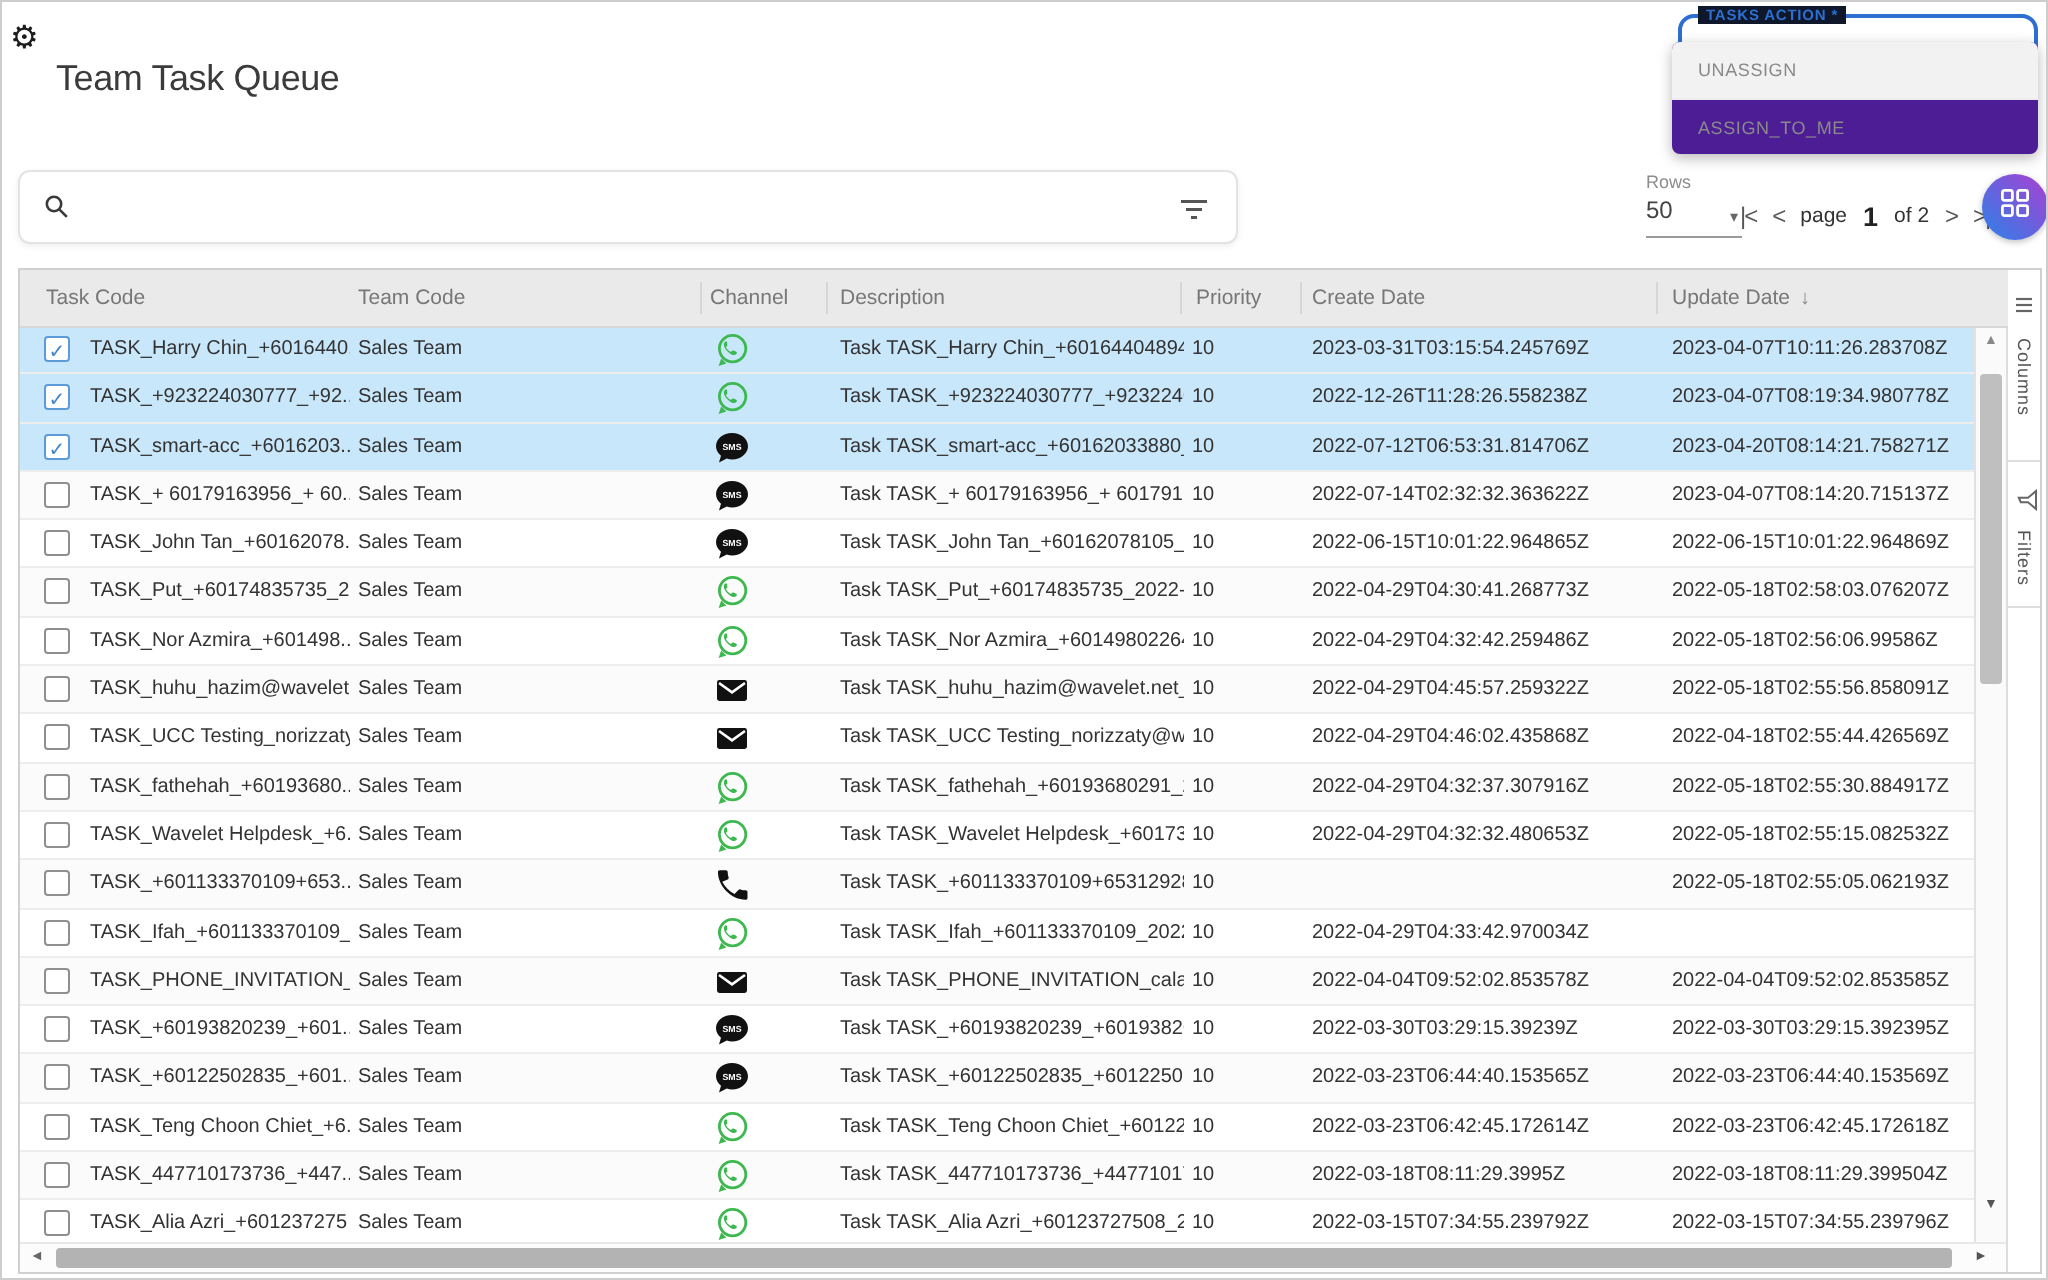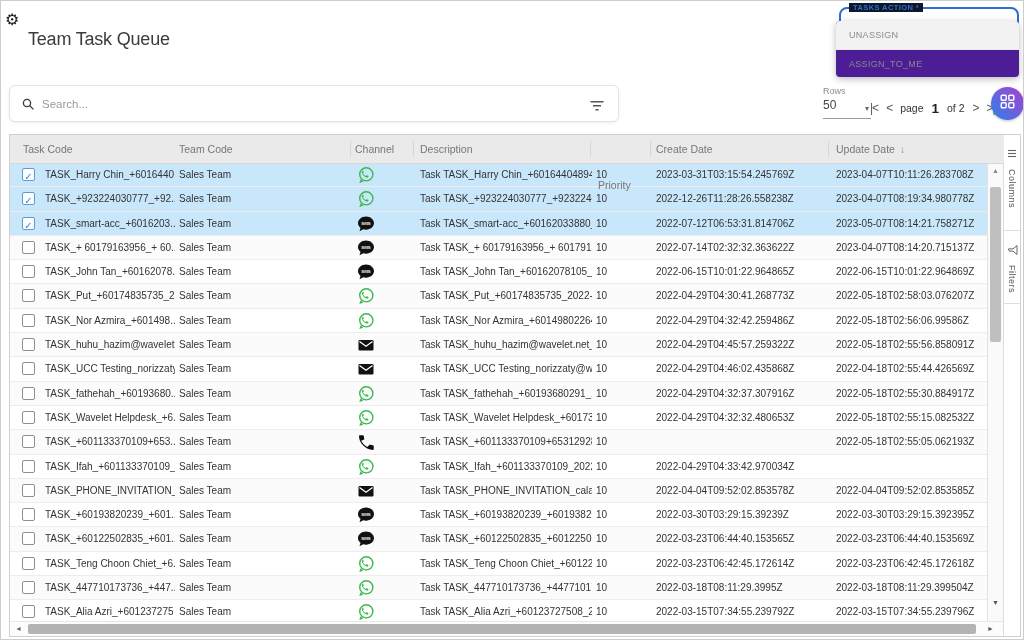--- a/index.html
+++ b/index.html
@@ -41,21 +41,21 @@
   .apps-btn{position:absolute;left:990px;top:86px;width:33px;height:33px;border-radius:50%;
     background:linear-gradient(to bottom left,#aa3fd2,#2b82e8);display:flex;align-items:center;justify-content:center;
     box-shadow:0 1px 3px rgba(0,0,0,0.25);cursor:pointer;}
   
   .table-wrap{position:absolute;left:8px;top:133px;width:1012px;height:503px;
     border:1px solid #d0d0d0;box-sizing:border-box;background:#701a75;}
   .thead{position:absolute;left:0;top:0;width:994px;height:28px;background:#eaeaea;
     border-bottom:1px solid #d8d8d8;z-index:2;}
   .hc{position:absolute;top:0;line-height:28px;font-size:10.5px;color:#777;white-space:nowrap;}
   .h1{left:13px;} .h2{left:169px;} .h3{left:345px;} .h4{left:410px;}
-  .h5{left:588px;margin-top:36px;} .h6{left:646px;} .h7{left:826px;}
+  .h5{left:588px;} .h6{left:646px;} .h7{left:826px;}
   .sort-arrow{font-size:10px;color:#888;margin-left:5px;}
   .hsep{position:absolute;top:6px;width:1px;height:16px;background:#d6d6d6;}
   .s1{left:340px;} .s2{left:403px;} .s3{left:580px;} .s4{left:640px;} .s5{left:818px;}
   .tbody{position:absolute;left:0;top:28px;width:977px;height:458px;overflow:hidden;}
   .trow{position:relative;width:977px;height:24.3px;border-bottom:1px solid #ededed;background:#fff;box-sizing:border-box;}
   .trow:nth-child(even){background:#fbfbfb;}
   .trow.sel{background:#c9e7fa;}
   .cb{position:absolute;left:12px;top:5px;width:13px;height:13px;border:1px solid #8f8f8f;border-radius:2px;
     background:#fff;box-sizing:border-box;text-align:center;line-height:11px;}
   .cb.on{border-color:#5d9bd8;}
@@ -98,21 +98,20 @@
   <div class="ta-opt">ASSIGN_TO_ME</div>
 </div>
 
 <div class="search">
   <span class="search-ic">
     <svg width="13" height="13" viewBox="0 0 13 13">
         <circle cx="5" cy="5" r="3.6" fill="none" stroke="#3a3a3a" stroke-width="1.3"></circle>
         <line x1="7.8" y1="7.8" x2="11.4" y2="11.4" stroke="#3a3a3a" stroke-width="1.3"></line>
       </svg>
   </span>
-  <input type="text" placeholder="Search..." style="">
   <span class="filter-ic">
     <svg width="14" height="12" viewBox="0 0 14 12">
         <rect x="0.5" y="1" width="13" height="1.5" fill="#555"></rect>
         <rect x="3" y="5" width="8" height="1.5" fill="#555"></rect>
         <rect x="5.5" y="9" width="3" height="1.5" fill="#555"></rect>
       </svg>
   </span>
 </div>
 
 <div class="rows-label">Rows</div>
@@ -191,21 +190,21 @@
         <span class="cb on"></span>
         <span class="cell c1">TASK_smart-acc_+6016203...</span>
         <span class="cell c2">Sales Team</span>
         <span class="chan"><svg width="18" height="18" viewBox="0 0 18 18">
             <path d="M9 1.5c4.4 0 8 2.9 8 6.6 0 3.6-3.6 6.6-8 6.6-.9 0-1.8-.1-2.6-.4L2.5 16.2l1-3.3C2 11.7 1 10 1 8.1 1 4.4 4.6 1.5 9 1.5z" fill="#111"></path>
             <text x="9" y="10.2" font-size="4.4" font-weight="bold" fill="#fff" text-anchor="middle" font-family="Liberation Sans, sans-serif">SMS</text>
           </svg></span>
         <span class="cell c3">Task TASK_smart-acc_+60162033880_...</span>
         <span class="cell c4">10</span>
         <span class="cell c5">2022-07-12T06:53:31.814706Z</span>
-        <span class="cell c6">2023-05-07T08:14:21.758271Z</span>
+        <span class="cell c6">2023-04-20T08:14:21.758271Z</span>
       </div>
       <div class="trow">
         <span class="cb"></span>
         <span class="cell c1">TASK_+ 60179163956_+ 60...</span>
         <span class="cell c2">Sales Team</span>
         <span class="chan"><svg width="18" height="18" viewBox="0 0 18 18">
             <path d="M9 1.5c4.4 0 8 2.9 8 6.6 0 3.6-3.6 6.6-8 6.6-.9 0-1.8-.1-2.6-.4L2.5 16.2l1-3.3C2 11.7 1 10 1 8.1 1 4.4 4.6 1.5 9 1.5z" fill="#111"></path>
             <text x="9" y="10.2" font-size="4.4" font-weight="bold" fill="#fff" text-anchor="middle" font-family="Liberation Sans, sans-serif">SMS</text>
           </svg></span>
         <span class="cell c3">Task TASK_+ 60179163956_+ 6017916...</span>

